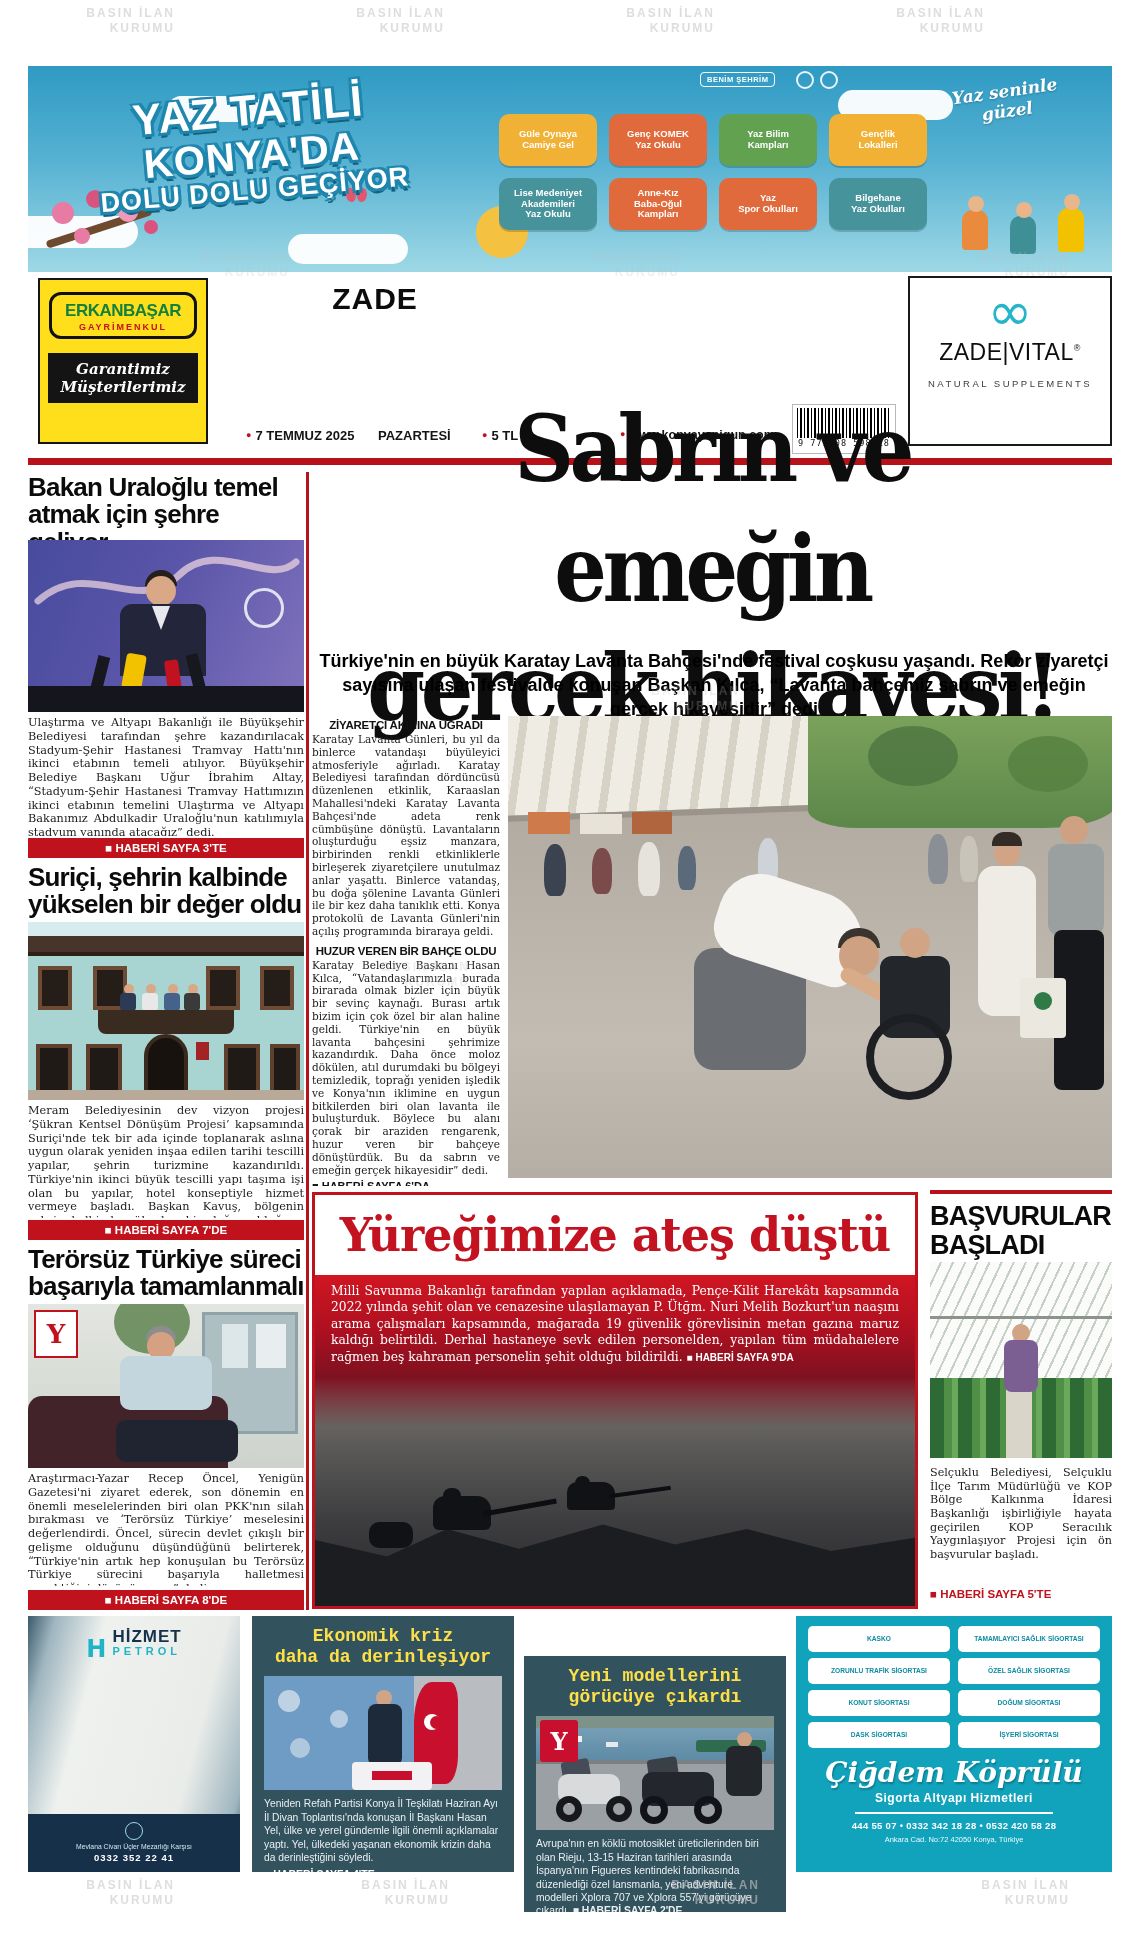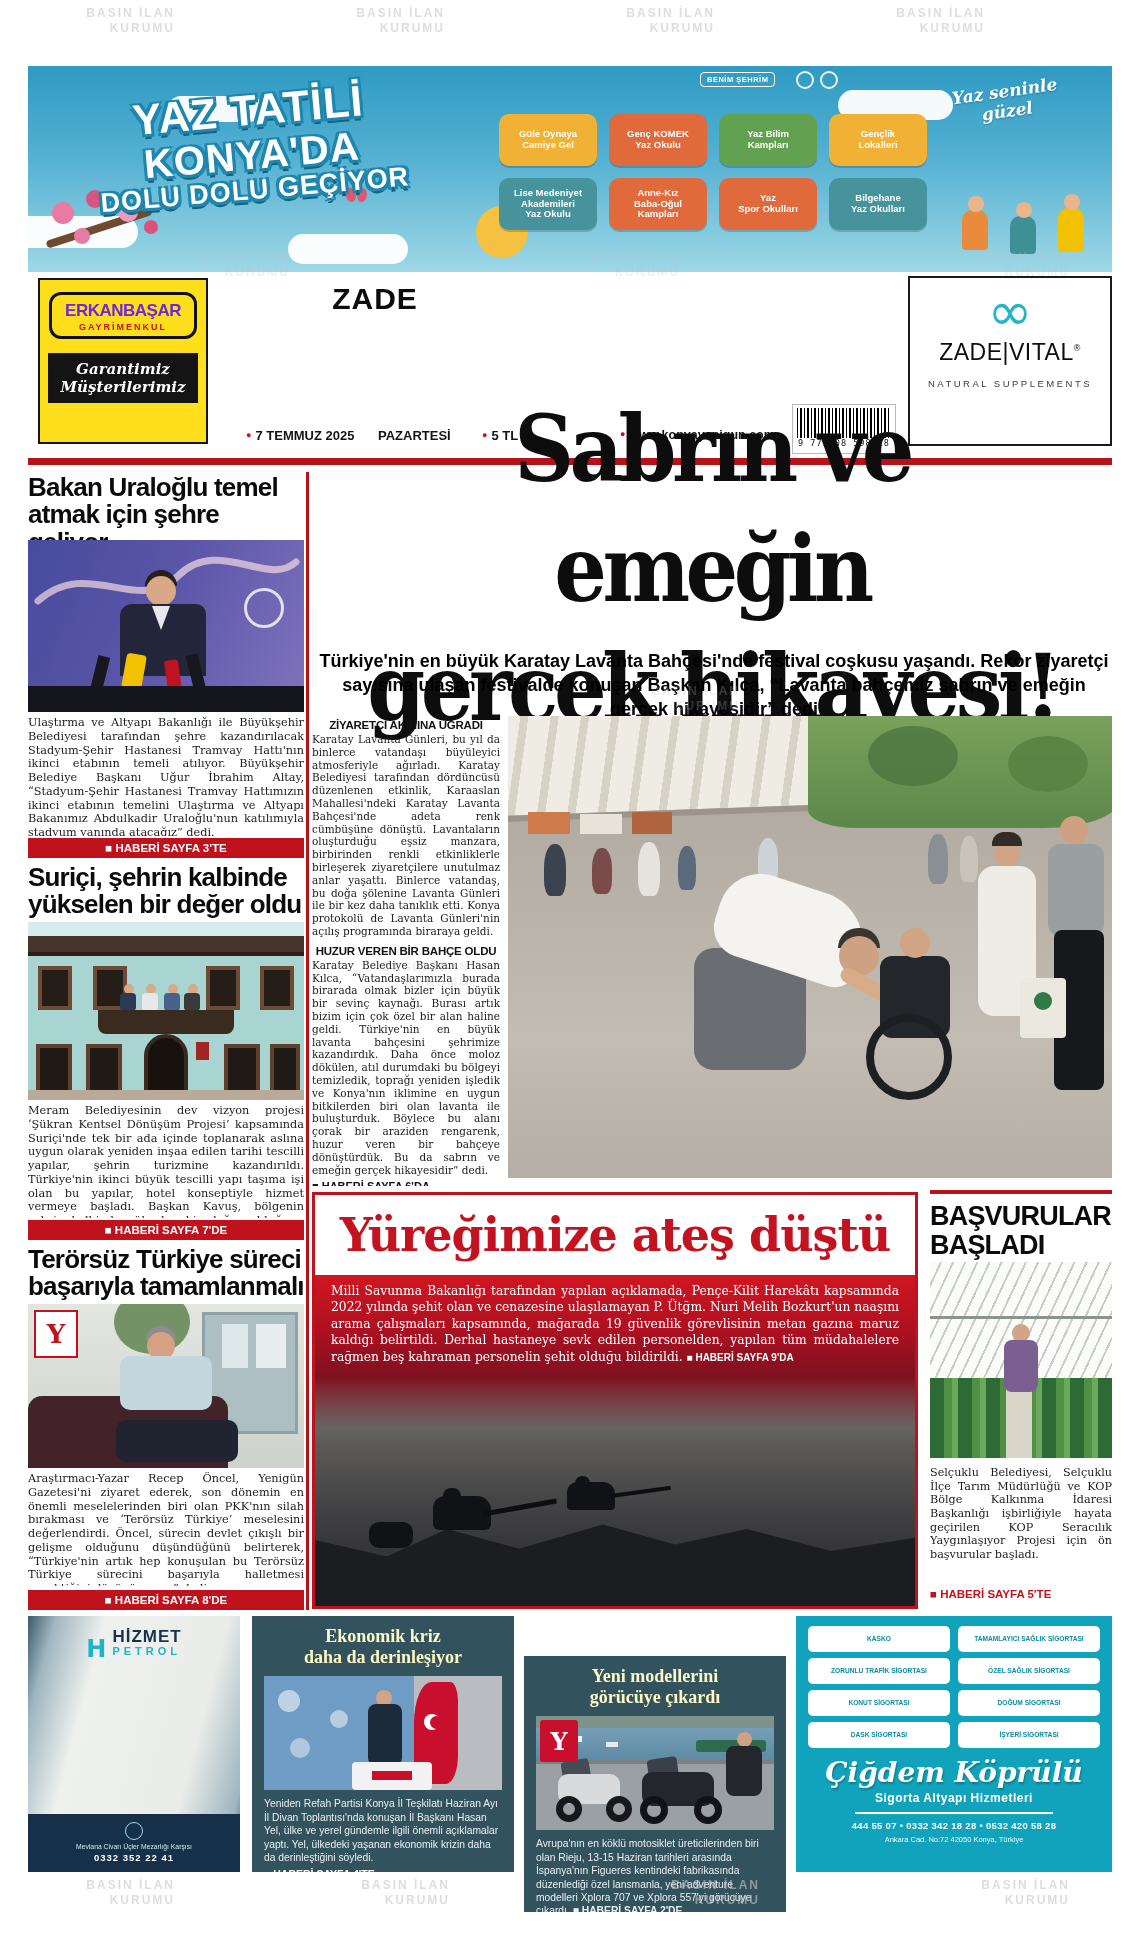--- a/index.html
+++ b/index.html
@@ -24,21 +24,21 @@
            font-size:17px;line-height:1.15;text-align:center;text-shadow:0 1px 2px rgba(0,0,0,.25);}
   .badgepill{border:1px solid #fff;border-radius:4px;color:#fff;font-size:7.5px;font-weight:700;
              padding:2px 6px;letter-spacing:.5px;}
   .circ{border:2px solid #fff;border-radius:50%;width:14px;height:14px;opacity:.9;}
 
   
   .erkan{left:38px;top:278px;width:170px;height:166px;background:#ffdf1b;border:2px solid #141414;
          box-sizing:border-box;text-align:center;}
   .erkan .speech{margin:12px auto 0;width:138px;border:3px solid #111;border-radius:12px;
                  padding:6px 2px 4px;background:#ffdf1b;}
-  .erkan .b1{font-size:17px;font-weight:900;letter-spacing:-.5px;color:#6d28d9;}
+  .erkan .b1{font-size:17px;font-weight:900;letter-spacing:-.5px;color:#15803d;}
   .erkan .b2{font-size:9px;font-weight:800;letter-spacing:2px;color:#c41018;margin-top:1px;}
   .erkan .ribbon{margin:14px auto 0;width:146px;background:#141414;color:#fff;
                  font-family:"DejaVu Serif",serif;font-style:italic;font-weight:700;
                  font-size:15px;line-height:1.2;padding:7px 2px;}
   .kicker{font-size:30px;font-weight:900;letter-spacing:1px;color:#0c0c0c;}
   .logo{font-family:"DejaVu Serif",serif;font-weight:700;font-size:148px;line-height:.95;
         color:#ab0c17;letter-spacing:-6px;transform:scaleX(1.07);transform-origin:0 50%;}
   .dateitem{font-size:13px;font-weight:800;color:#141414;}
   .dot{color:#c0121c;font-size:9px;vertical-align:2px;margin-right:4px;}
   .barcode{background:#fff;border:1px solid #b9b9b9;padding:3px 4px 1px;box-sizing:border-box;}
@@ -73,22 +73,22 @@
             color:#fff;font-family:"DejaVu Serif",serif;font-size:12.3px;line-height:1.34;
             padding:8px 16px 0;box-sizing:border-box;text-align:justify;}
   .fireband b{font-family:"Liberation Sans",sans-serif;font-weight:800;font-size:10px;}
 
   
   .applytitle{font-size:27px;font-weight:900;letter-spacing:-.8px;line-height:1.06;color:#0b0b0b;}
   .applyfoot{font-size:11.5px;font-weight:800;color:#c0121c;}
 
   
   .slate{background:#32525e;box-sizing:border-box;padding:10px 12px;color:#fff;overflow:hidden;}
-  .slate .t{font-family:Liberation Serif, serif;font-weight:700;font-size:18px;line-height:1.18;
-            text-align:center;color:#fef9c3;}
+  .slate .t{font-family:Liberation Mono, monospace;font-weight:700;font-size:18px;line-height:1.18;
+            text-align:center;color:#fde047;}
   .slate .b{font-size:10.3px;line-height:1.3;color:#eaf0f2;margin-top:7px;text-align:left;}
   .slate .f{font-size:10.5px;font-weight:800;color:#fff;margin-top:4px;}
   .hizmet{left:28px;top:1616px;width:212px;height:256px;overflow:hidden;
           background:linear-gradient(105deg,#3c5a6b 0%,#9fb6c0 10%,#eef1ee 28%,#e9ece9 72%,#9fb6c0 92%,#3c5a6b 100%);}
   .hz-brand1{font-size:17px;font-weight:900;letter-spacing:1px;color:#16324a;line-height:1;}
   .hz-brand2{font-size:11px;font-weight:800;letter-spacing:4px;color:#1fb4c8;line-height:1.2;}
   .hz-script{font-family:"DejaVu Serif",serif;font-style:italic;font-weight:700;font-size:22px;
              line-height:1.5;color:#1c3750;text-align:center;}
   .hz-bottom{position:absolute;left:0;bottom:0;width:100%;height:58px;background:#173049;color:#fff;
              text-align:center;box-sizing:border-box;padding-top:8px;}

